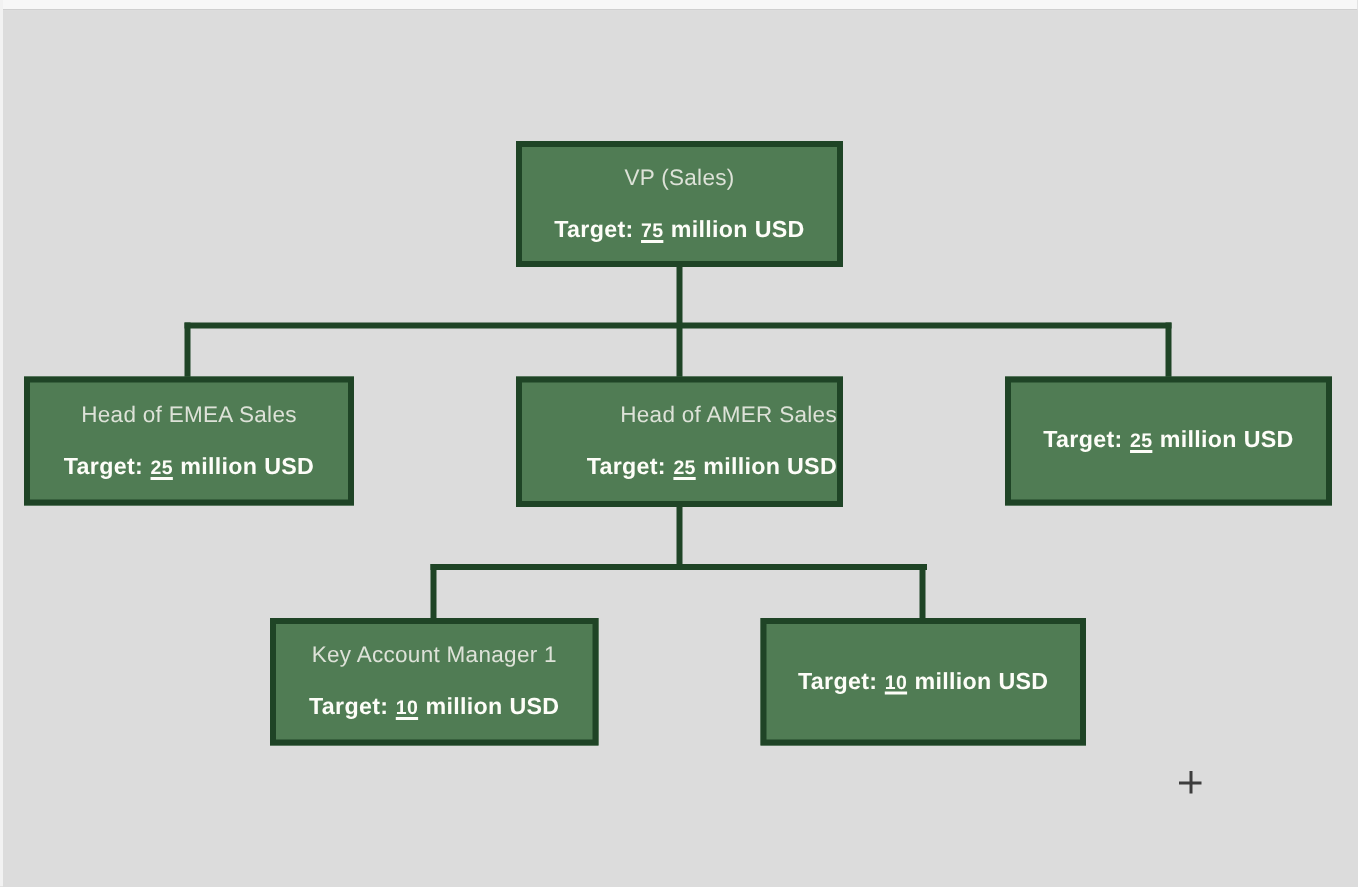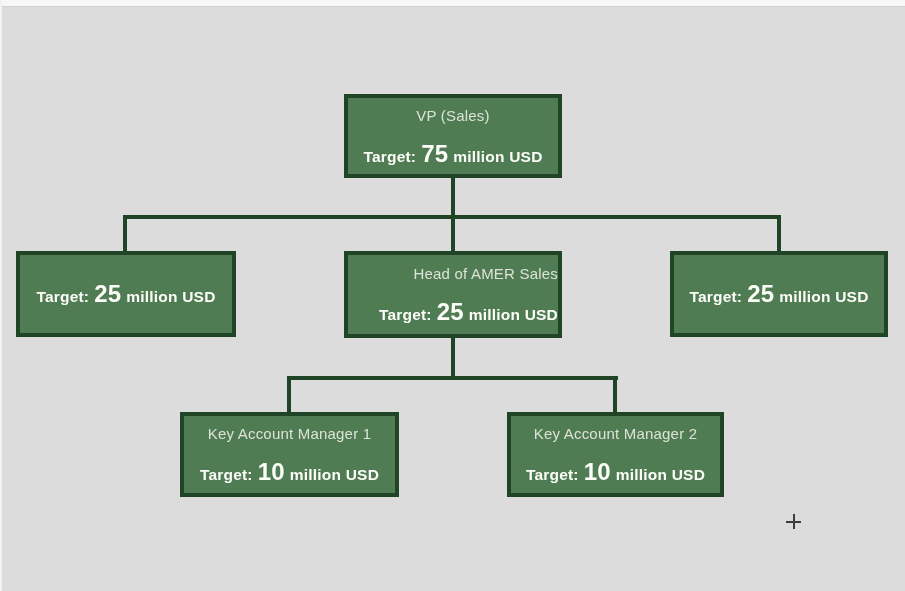--- a/index.html
+++ b/index.html
@@ -54,22 +54,23 @@
   .node .target-line{
     color:var(--target-text);
     font-size:15.5px;
     font-weight:700;
     letter-spacing:0.2px;
     display:flex;
     align-items:baseline;
     gap:5px;
   }
   .node .t-num{
-    font-size:24px;
+    font-size:13px;
     font-weight:700;
+    text-decoration:underline;
     text-decoration-thickness:2px;
     text-underline-offset:2px;
     line-height:1;
   }
   
   .node-vp   {left:344px; top:94px;  width:218px; height:84px;}
   .node-emea {left:16px;  top:251px; width:220px; height:86px;}
   .node-amer {left:344px; top:251px; width:218px; height:87px;align-items:flex-end;}
   .node-apac {left:670px; top:251px; width:218px; height:86px;}
   .node-kam1 {left:180px; top:412px; width:219px; height:85px;}
@@ -114,20 +115,21 @@
   <div class="node node-vp">
     <div class="title">VP (Sales)</div>
     <div class="target-line">
       <span class="t-label">Target:</span>
       <span class="t-num">75</span>
       <span class="t-suffix">million USD</span>
     </div>
   </div>
 
   <div class="node node-emea">
+    <div class="title">Head of EMEA Sales</div>
     <div class="target-line">
       <span class="t-label">Target:</span>
       <span class="t-num">25</span>
       <span class="t-suffix">million USD</span>
     </div>
   </div>
 
   <div class="node node-amer">
     <div class="title">Head of AMER Sales</div>
     <div class="target-line">
@@ -148,21 +150,20 @@
   <div class="node node-kam1">
     <div class="title">Key Account Manager 1</div>
     <div class="target-line">
       <span class="t-label">Target:</span>
       <span class="t-num">10</span>
       <span class="t-suffix">million USD</span>
     </div>
   </div>
 
   <div class="node node-kam2">
-    <div class="title">Key Account Manager 2</div>
     <div class="target-line">
       <span class="t-label">Target:</span>
       <span class="t-num">10</span>
       <span class="t-suffix">million USD</span>
     </div>
   </div>
 
   <div class="cursor-plus">
     <div class="bar-h"></div>
     <div class="bar-v"></div>

